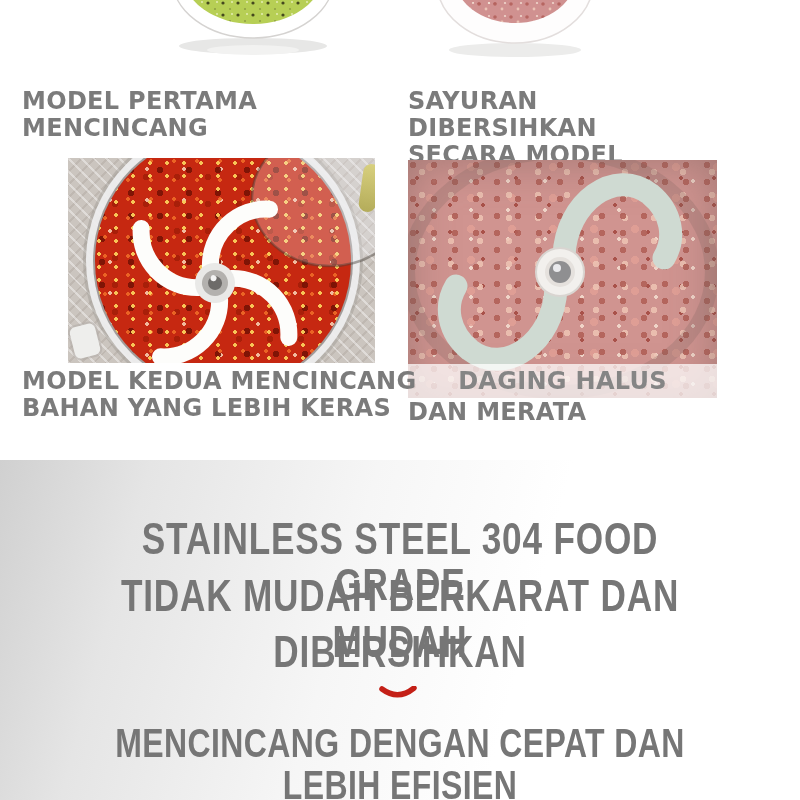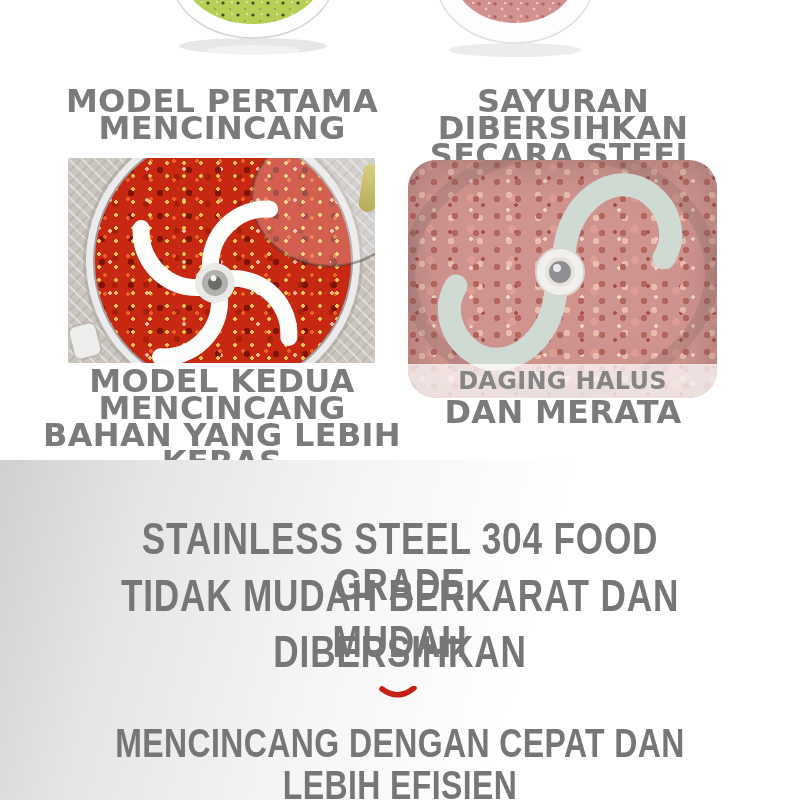--- a/index.html
+++ b/index.html
@@ -1,21 +1,21 @@
 <!DOCTYPE html>
 <html><head>
 <meta charset="utf-8">
 <style>
   html,body{margin:0;padding:0;background:#ffffff;}
   .canvas{position:relative;width:800px;height:800px;background:#ffffff;overflow:hidden;
           font-family:"DejaVu Sans",sans-serif;}
 
   
   .cap{position:absolute;font-family:"DejaVu Sans",sans-serif;font-weight:bold;
-       color:#7b7b7b;text-align:center;font-size:32px;line-height:27px;letter-spacing:.3px;}
+       color:#7b7b7b;font-size:24px;line-height:27px;letter-spacing:.3px;}
   .cap-top-left{left:22px;top:88px;width:400px;}
   .cap-top-right{left:408px;top:88px;width:310px;}
   .cap-mid-left{left:22px;top:368px;width:400px;}
   .cap-mid-right-2{left:408px;top:399px;width:310px;}
 
   
   .top-photo{position:absolute;}
   .top-photo.left{left:160px;top:0;}
   .top-photo.right{left:428px;top:0;}
 
@@ -42,21 +42,21 @@
     background:#eeeeec;transform:rotate(-14deg);box-shadow:0 0 0 2px rgba(175,170,165,.5);}
   .photo-meat{left:408px;top:160px;width:309px;height:238px;
     background-color:#d09490;
     background-image:
       radial-gradient(circle 3px at 5px 5px, rgba(178,96,88,.9) 98%, transparent),
       radial-gradient(circle 3px at 14px 12px, rgba(238,196,180,.85) 98%, transparent),
       radial-gradient(circle 2px at 9px 18px, rgba(162,70,62,.85) 98%, transparent),
       radial-gradient(circle 4px at 22px 7px, rgba(226,160,150,.8) 98%, transparent),
       radial-gradient(circle 2px at 26px 21px, rgba(247,228,214,.8) 98%, transparent);
     background-size:21px 17px,29px 23px,33px 27px,41px 31px,37px 29px;
-    box-shadow:inset 0 0 46px rgba(115,92,88,.5);border-radius:28px;}
+    box-shadow:inset 0 0 46px rgba(115,92,88,.5);}
   .photo svg{position:absolute;left:0;top:0;}
   .meat-strip{position:absolute;left:0;bottom:0;width:100%;height:34px;
     background:rgba(255,255,255,.74);font-family:"DejaVu Sans",sans-serif;font-weight:bold;
     color:#858585;font-size:24px;line-height:34px;text-align:center;letter-spacing:.3px;}
 
   
   .bottom-section{position:absolute;left:0;top:460px;width:748px;height:360px;
     background:linear-gradient(105deg,#d0d0d0 0%,#e5e5e5 18%,#f6f6f6 45%,#ffffff 68%);}
   .headline-line{position:absolute;left:0;width:800px;text-align:center;
     font-family:"Liberation Sans",sans-serif;font-weight:bold;color:#767676;
@@ -107,21 +107,21 @@
       <ellipse cx="58" cy="-16" rx="28" ry="21"></ellipse>
       <ellipse cx="116" cy="-18" rx="26" ry="19"></ellipse>
     </g>
   </svg>
 
   <div class="cap cap-top-left">
     <div>MODEL PERTAMA MENCINCANG</div>
   </div>
   <div class="cap cap-top-right">
     <div>SAYURAN DIBERSIHKAN</div>
-    <div>SECARA STEEL</div>
+    <div>SECARA MODEL</div>
   </div>
 
   <div class="photo photo-chili">
     <div class="chili-bowl"></div>
     <svg width="307" height="205" viewBox="0 0 307 205">
       <ellipse cx="262" cy="40" rx="78" ry="68" fill="rgba(240,240,243,.28)" stroke="rgba(70,64,58,.45)" stroke-width="2.5"></ellipse>
       <g transform="translate(147,125) rotate(20)">
         <g stroke="#fdfdfb" stroke-width="17" stroke-linecap="round" fill="none">
           <path d="M 14 -10 A 56 56 0 0 1 88 26"></path>
           <path d="M 14 -10 A 56 56 0 0 1 88 26" transform="rotate(90)"></path>

